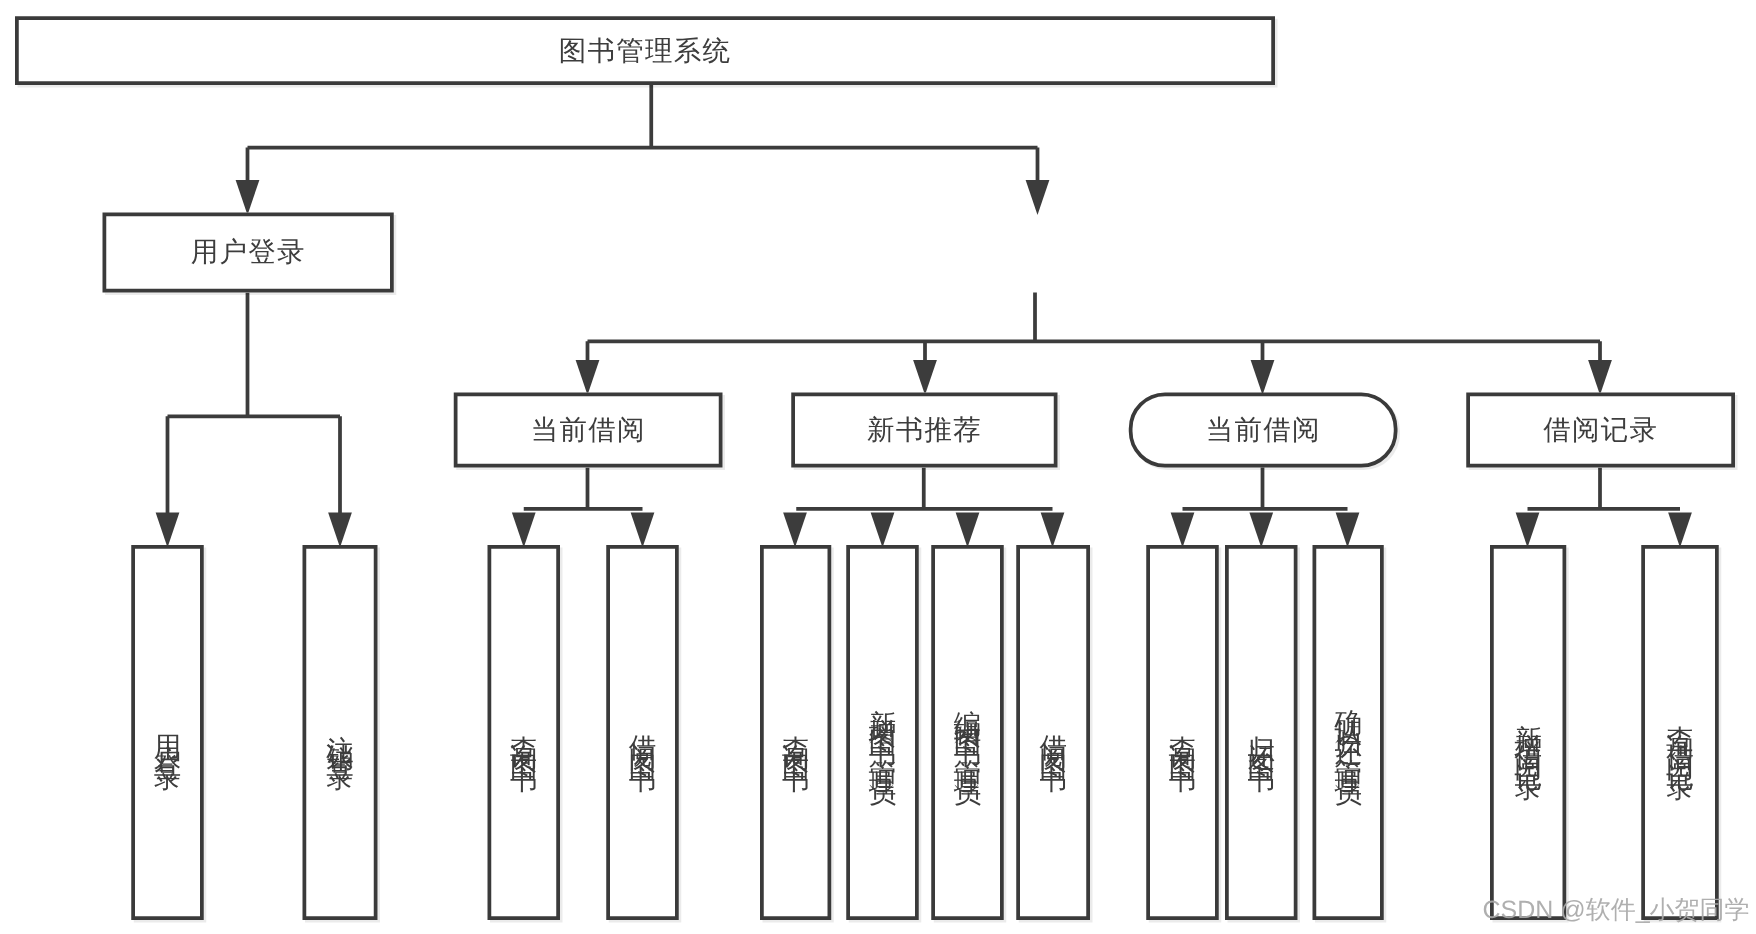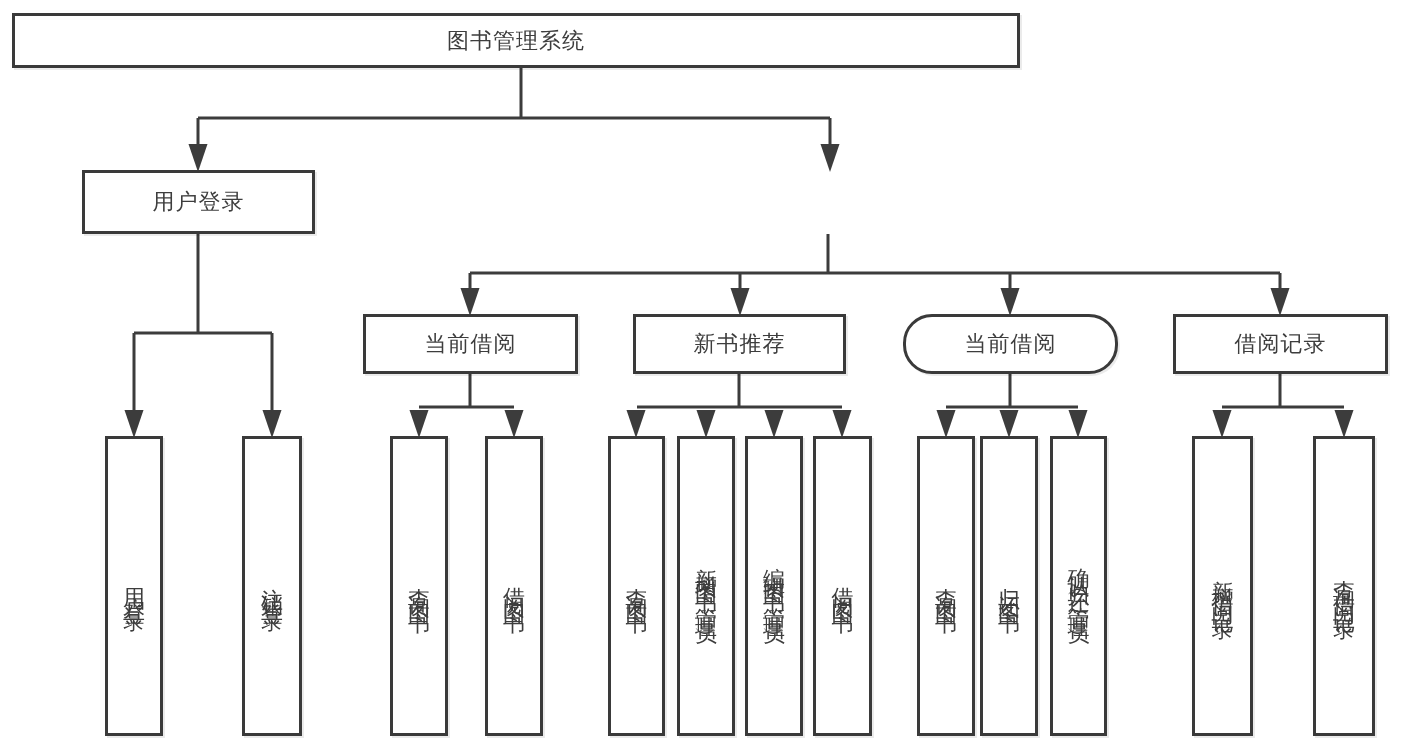--- a/index.html
+++ b/index.html
@@ -113,14 +113,15 @@
     <span>确认归还（管理员）</span>
   </div>
 
   <div class="leaf" style="left:1192px; width:61px;">
     <span>新增借阅记录</span>
   </div>
   <div class="leaf" style="left:1313px; width:62px;">
     <span>查询借阅记录</span>
   </div>
 
+  <div class="watermark">CSDN @软件_小贺同学</div>
 
 </div>
 
 </body></html>

